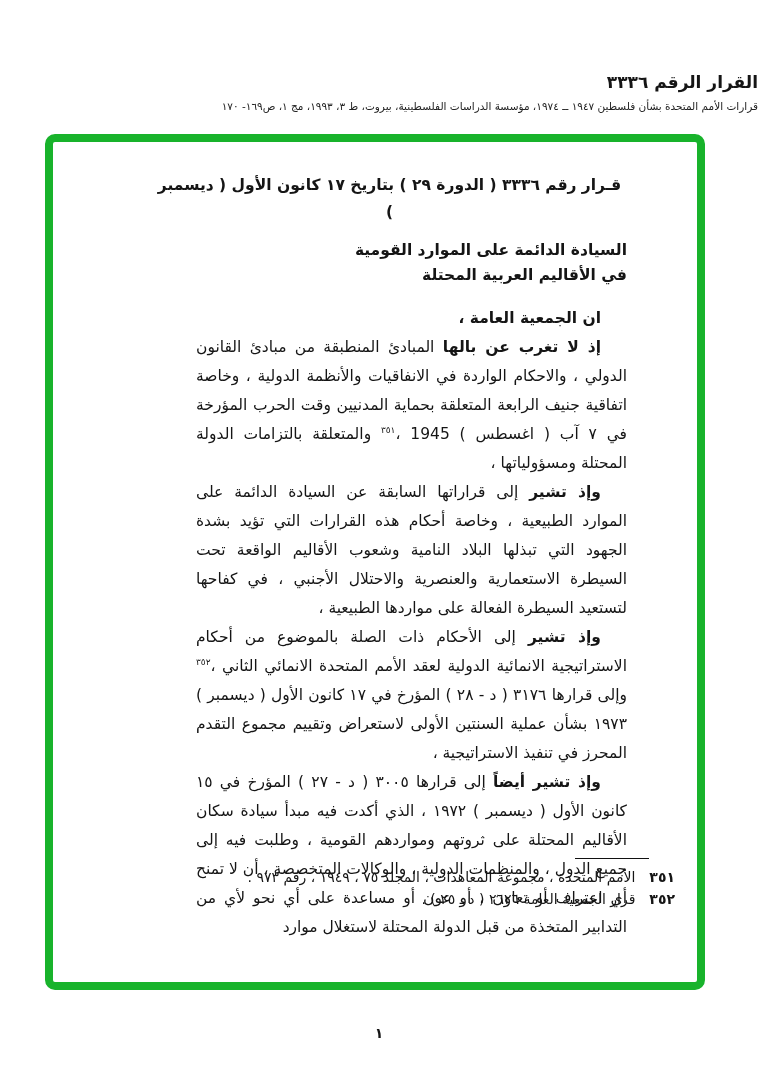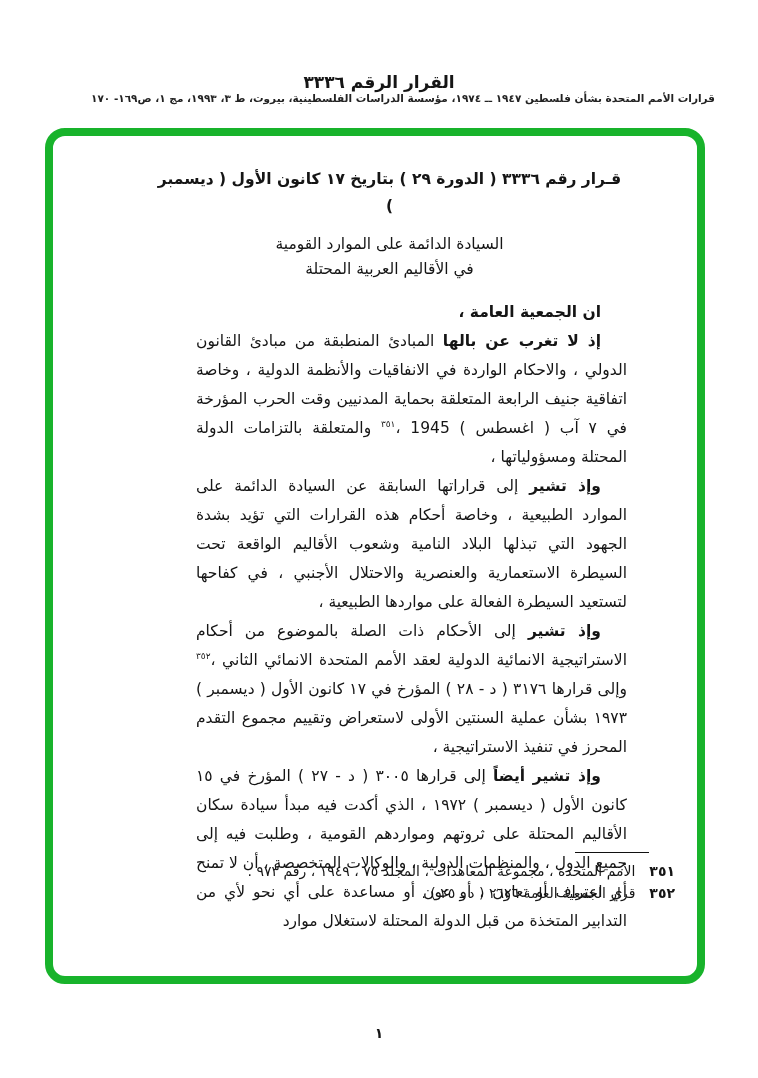--- a/index.html
+++ b/index.html
@@ -14,63 +14,63 @@
     direction: rtl;
     overflow: hidden;
   }
 
   
   .header {
     position: absolute;
     top: 72px;
     left: 0;
     width: 100%;
-    text-align: center;
   }
   .doc-title {
     font-size: 17px;
     font-weight: bold;
     letter-spacing: 1px;
   }
   .doc-source {
+    margin-top: 8px;
     font-size: 10.5px;
-    font-weight: bold;
+    font-weight: normal;
     white-space: nowrap;
     color: #222222;
     padding-left: 48px;
   }
 
   
   .green-box {
     position: absolute;
     left: 45px;
-    top: 128px;
+    top: 134px;
     width: 660px;
     height: 856px;
     border: 8px solid #18b32b;
-    border-radius: 20px;
+    border-radius: 10px;
     background: #ffffff;
   }
   .box-content {
     position: absolute;
     top: 30px;
     right: 70px;   
     left: 99px;    
   }
 
   .res-heading {
     text-align: center;
     font-weight: bold;
     font-size: 15.5px;
     line-height: 27px;
   }
   .res-subject {
     margin-top: 12px;
-    text-align: center;
-    font-weight: normal;
+    text-align: right;
+    font-weight: bold;
     font-size: 15.5px;
     line-height: 25px;
   }
 
   .body-text { margin-top: 16px; }
   .para {
     font-size: 15.5px;
     line-height: 29px;
     text-align: justify;
     text-indent: 26px;

